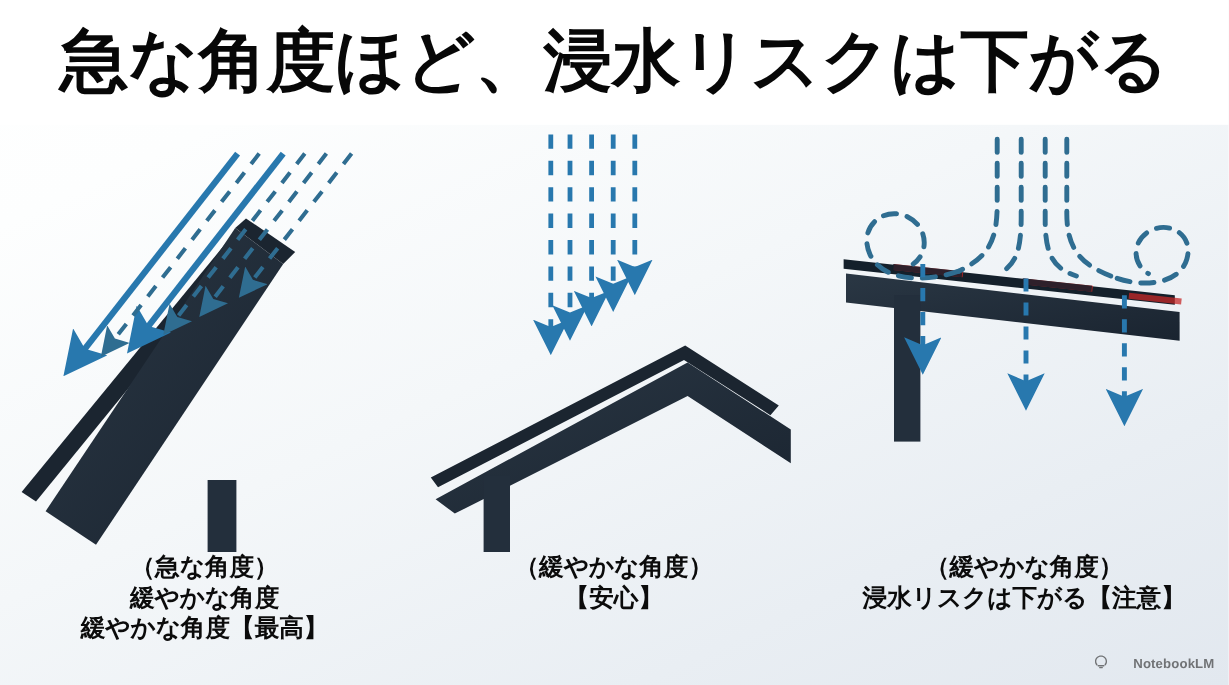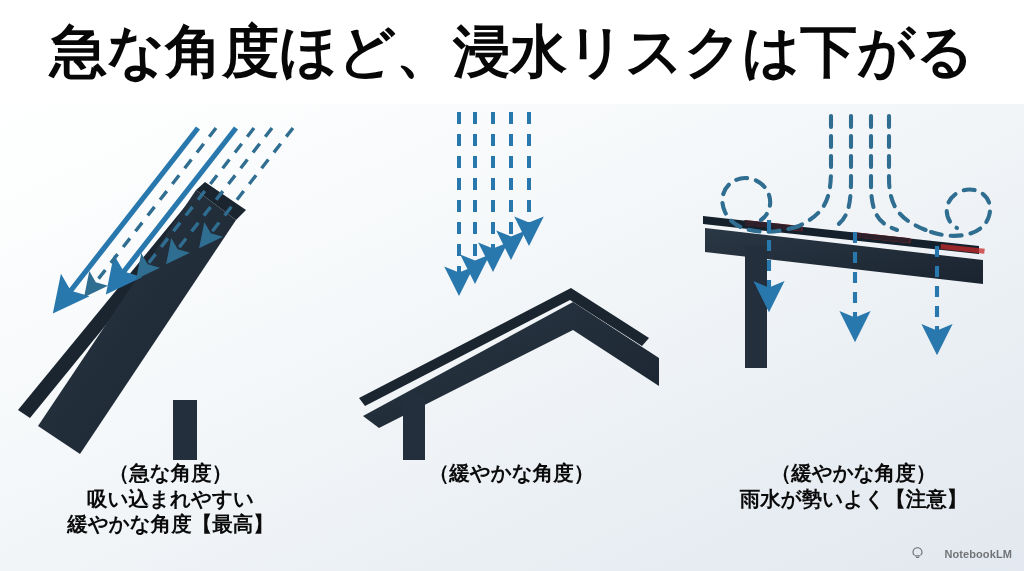--- a/index.html
+++ b/index.html
@@ -136,21 +136,21 @@
         <g>
           <line x1="216" y1="18" x2="92" y2="177" stroke="#2f6d91" stroke-width="3.4" stroke-dasharray="11 9" marker-end="url(#ar-dash-1)"></line>
           <line x1="254" y1="18" x2="144" y2="159" stroke="#2f6d91" stroke-width="3.4" stroke-dasharray="11 9" marker-end="url(#ar-dash-1)"></line>
           <line x1="272" y1="18" x2="174" y2="144" stroke="#2f6d91" stroke-width="3.4" stroke-dasharray="11 9" marker-end="url(#ar-dash-1)"></line>
           <line x1="293" y1="18" x2="207" y2="128" stroke="#2f6d91" stroke-width="3.4" stroke-dasharray="11 9" marker-end="url(#ar-dash-1)"></line>
         </g>
       </svg>
     </div>
     <div class="panel-caption">
       <span class="cap-line">（急な角度）</span>
-      <span class="cap-line">吸い込まれやすい</span>
+      <span class="cap-line">緩やかな角度</span>
       <span class="cap-line">緩やかな角度【最高】</span>
     </div>
   </div>
 
   <div class="panel" id="panel-normal">
     <div class="panel-figure">
       <svg width="341" height="350" viewBox="0 0 341 350" xmlns="http://www.w3.org/2000/svg">
         <defs>
           <marker id="ar-dash-2" markerWidth="7.4" markerHeight="7.4" refX="3.4" refY="3.7" orient="auto">
             <path d="M0,0 L7.4,3.7 L0,7.4 L1.5,3.7 Z" fill="#2878ae"></path>
@@ -177,20 +177,21 @@
           <line x1="118" y1="2" x2="118" y2="170" stroke="#2878ae" stroke-width="4" stroke-dasharray="12 10" marker-end="url(#ar-dash-2)"></line>
           <line x1="134" y1="2" x2="134" y2="158" stroke="#2878ae" stroke-width="4" stroke-dasharray="12 10" marker-end="url(#ar-dash-2)"></line>
           <line x1="152" y1="2" x2="152" y2="146" stroke="#2878ae" stroke-width="4" stroke-dasharray="12 10" marker-end="url(#ar-dash-2)"></line>
           <line x1="170" y1="2" x2="170" y2="134" stroke="#2878ae" stroke-width="4" stroke-dasharray="12 10" marker-end="url(#ar-dash-2)"></line>
           <line x1="188" y1="2" x2="188" y2="120" stroke="#2878ae" stroke-width="4" stroke-dasharray="12 10" marker-end="url(#ar-dash-2)"></line>
         </g>
       </svg>
     </div>
     <div class="panel-caption">
       <span class="cap-line">（緩やかな角度）</span>
+      <span class="cap-line">【安心】</span>
     </div>
   </div>
 
   <div class="panel" id="panel-low">
     <div class="panel-figure">
       <svg width="341" height="350" viewBox="0 0 341 350" xmlns="http://www.w3.org/2000/svg">
         <defs>
           <marker id="ar-dash-3" markerWidth="7.6" markerHeight="7.6" refX="3.4" refY="3.8" orient="auto">
             <path d="M0,0 L7.6,3.8 L0,7.6 L1.6,3.8 Z" fill="#2878ae"></path>
           </marker>
@@ -234,21 +235,21 @@
 
         <g>
           <line x1="86" y1="110" x2="86" y2="185" stroke="#2878ae" stroke-width="4.1" stroke-dasharray="11 9" marker-end="url(#ar-dash-3)"></line>
           <line x1="172" y1="122" x2="172" y2="215" stroke="#2878ae" stroke-width="4.1" stroke-dasharray="11 9" marker-end="url(#ar-dash-3)"></line>
           <line x1="254" y1="136" x2="254" y2="228" stroke="#2878ae" stroke-width="4.1" stroke-dasharray="11 9" marker-end="url(#ar-dash-3)"></line>
         </g>
       </svg>
     </div>
     <div class="panel-caption">
       <span class="cap-line">（緩やかな角度）</span>
-      <span class="cap-line">雨水が勢いよく【注意】</span>
+      <span class="cap-line">浸水リスクは下がる【注意】</span>
     </div>
   </div>
 
   <div id="watermark">
     <span>
       <svg width="13" height="13" viewBox="0 0 16 16" xmlns="http://www.w3.org/2000/svg">
         <path d="M8 1.5 C4.5 1.5 1.8 4.2 1.8 7.6 C1.8 9.6 2.8 11.3 4.3 12.3 L4.3 10.2 C3.6 9.5 3.2 8.6 3.2 7.6 C3.2 5.0 5.3 2.9 8 2.9 C10.7 2.9 12.8 5.0 12.8 7.6 C12.8 8.6 12.4 9.5 11.7 10.2 L11.7 12.3 C13.2 11.3 14.2 9.6 14.2 7.6 C14.2 4.2 11.5 1.5 8 1.5 Z" fill="#2b2b2b"></path>
         <rect x="4.6" y="11.4" width="6.8" height="1.5" rx="0.6" fill="#2b2b2b"></rect>
         <rect x="6.0" y="13.4" width="4.0" height="1.3" rx="0.5" fill="#2b2b2b"></rect>
       </svg>

